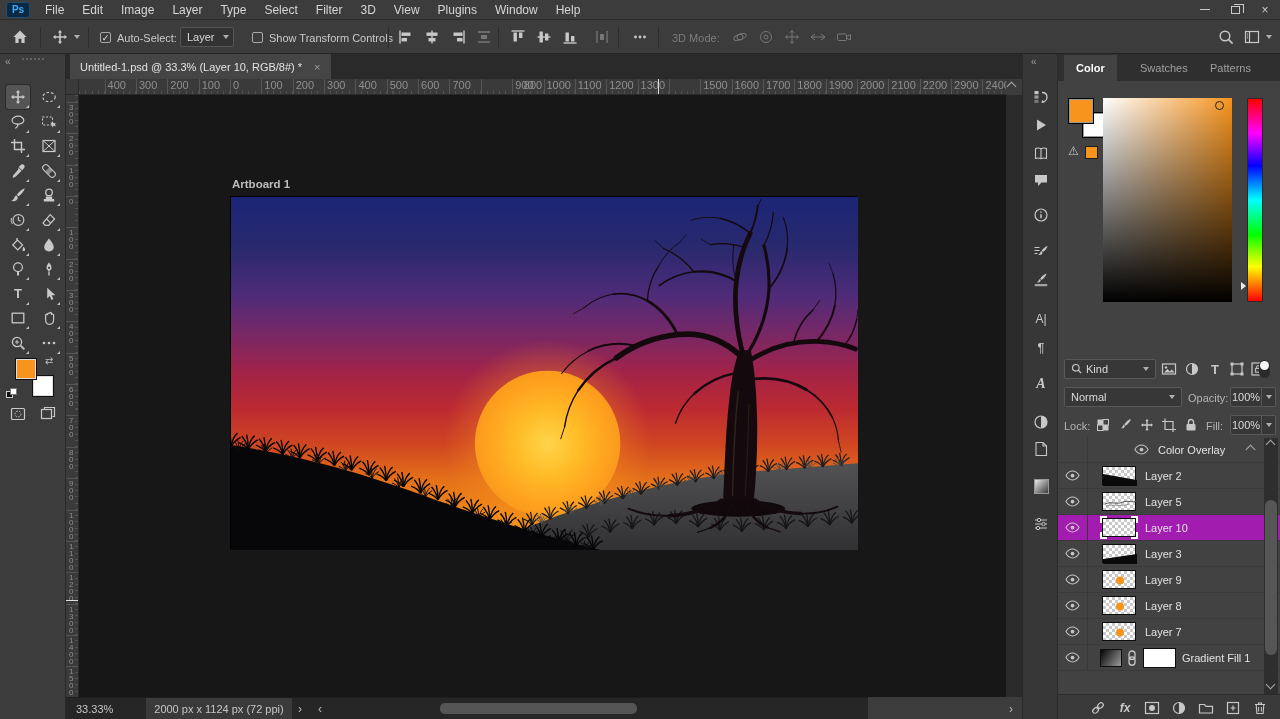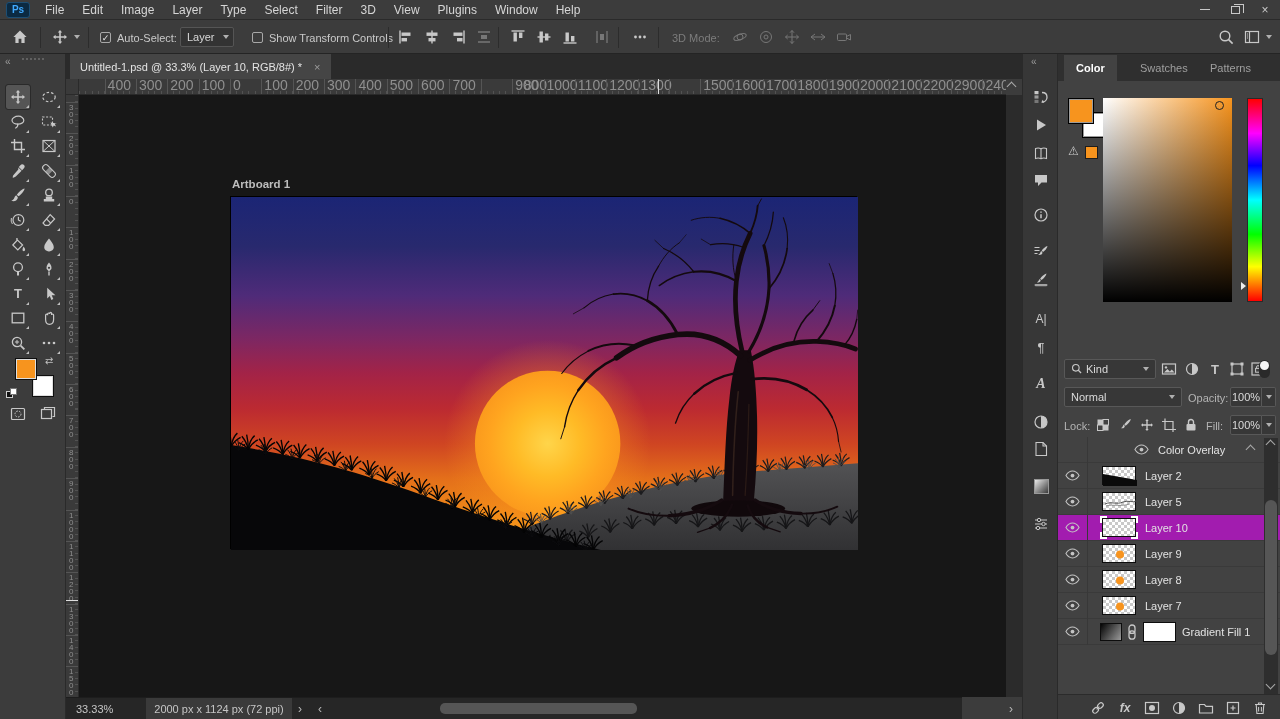--- a/index.html
+++ b/index.html
@@ -37,31 +37,31 @@
 .fgswatch,.bgswatch{position:absolute;width:22px;height:22px;border:1px solid #0f0f0f;box-shadow:0 0 0 1px #dedede inset}
 
 #tabstrip{position:absolute;left:66px;top:54px;width:956px;height:25px;background:#2a2a2a}
 #doc-tab{position:absolute;left:4px;top:0;height:25px;background:#454545;display:flex;align-items:center;padding:0 10px;color:#e3e3e3}
 #doc-tab .close{margin-left:12px;color:#9d9d9d;font-size:11px}
 #ruler-corner{position:absolute;left:66px;top:79px;width:13px;height:16px;background:#3a3a3a;border-right:1px solid #2a2a2a;border-bottom:1px solid #2a2a2a}
 #hruler{position:absolute;left:79px;top:79px;width:927px;height:16px;background:#3a3a3a;border-bottom:1px solid #2a2a2a;overflow:hidden;
   background-image:repeating-linear-gradient(to right,#525252 0 1px,transparent 1px 6.27px);background-size:100% 4px;background-repeat:no-repeat;background-position:0 12px}
 #vruler{position:absolute;left:66px;top:95px;width:13px;height:602px;background:#3a3a3a;border-right:1px solid #2a2a2a;overflow:hidden;
   background-image:repeating-linear-gradient(to bottom,#525252 0 1px,transparent 1px 6.27px);background-size:4px 100%;background-repeat:no-repeat;background-position:9px 0}
-.rlabel{position:absolute;font-size:14px;color:#8f8f8f;line-height:9px}
+.rlabel{position:absolute;font-size:11px;color:#8f8f8f;line-height:9px}
 .rtick-h{position:absolute;top:0;width:1px;height:16px;background:#555}
 .rtick-v{position:absolute;left:0;height:1px;width:13px;background:#555}
 #pasteboard{position:absolute;left:79px;top:95px;width:927px;height:602px;background:#171717;overflow:hidden}
 #artboard-label{position:absolute;left:153px;top:83px;font-size:11.5px;font-weight:bold;color:#bdbdbd}
 #artboard{position:absolute;left:151px;top:101px;width:627px;height:353px;border:1px solid #000;background:#000}
 #vscroll{position:absolute;left:1006px;top:95px;width:16px;height:602px;background:#2b2b2b}
 #vscroll .thumb{position:absolute;left:2px;top:192px;width:11px;height:273px;background:#555;border-radius:6px}
 .chev{width:7px;height:7px;border-right:1.6px solid #aaa;border-bottom:1.6px solid #aaa}
 
-#statusbar{position:absolute;left:66px;top:697px;width:896px;height:22px;background:#262626;border-top:1px solid #1d1d1d}
+#statusbar{position:absolute;left:66px;top:697px;width:802px;height:22px;background:#262626;border-top:1px solid #1d1d1d}
 #status-zoom{position:absolute;left:10px;top:5px;color:#c6c6c6}
 #status-info{position:absolute;left:80px;top:0;width:146px;height:22px;background:#3a3a3a;display:flex;align-items:center;justify-content:center;color:#c6c6c6}
 .status-arrow{position:absolute;top:4px;color:#b9b9b9;font-size:12px}
 #hscroll-track{position:absolute;left:250px;top:3px;width:690px;height:15px}
 #hscroll-thumb{position:absolute;left:124px;top:2px;width:197px;height:11px;background:#555;border-radius:5px}
 
 #rstrip{position:absolute;left:1022px;top:54px;width:36px;height:665px;background:#373737;border-left:1px solid #2a2a2a;border-right:1px solid #2a2a2a}
 .strip-icon{position:absolute;left:6px;width:24px;height:24px;display:flex;align-items:center;justify-content:center}
 .gradsw{width:15px;height:15px;background:linear-gradient(135deg,#e9e9e9,#3a3a3a);border:1px solid #999;display:inline-block}
 
@@ -1006,60 +1006,74 @@
         </div>
         <div class="layer-row">
           <div class="eye-cell">
             <svg width="15" height="11" viewBox="0 0 16 11">
               <path d="M1 5.5C3.2 1.8 5.9.8 8 .8s4.8 1 7 4.7C12.8 9.2 10.1 10.2 8 10.2S3.2 9.2 1 5.5z" stroke="#c4c4c4" stroke-width="1.1" fill="none"></path>
               <circle cx="8" cy="5.5" r="2" fill="#c4c4c4"></circle>
             </svg>
           </div>
           <div class="thumb">
             <svg width="34" height="19" viewBox="0 0 34 19">
-              <circle cx="17" cy="9.5" r="4" fill="#f7941e"></circle>
-            </svg>
-          </div>
-          <span class="layer-name">Layer 9</span>
+              <path d="M0 14 L34 9 L34 19 L0 19 Z" fill="#0a0a0a"></path>
+            </svg>
+          </div>
+          <span class="layer-name">Layer 3</span>
         </div>
         <div class="layer-row">
           <div class="eye-cell">
             <svg width="15" height="11" viewBox="0 0 16 11">
               <path d="M1 5.5C3.2 1.8 5.9.8 8 .8s4.8 1 7 4.7C12.8 9.2 10.1 10.2 8 10.2S3.2 9.2 1 5.5z" stroke="#c4c4c4" stroke-width="1.1" fill="none"></path>
               <circle cx="8" cy="5.5" r="2" fill="#c4c4c4"></circle>
             </svg>
           </div>
           <div class="thumb">
             <svg width="34" height="19" viewBox="0 0 34 19">
               <circle cx="17" cy="9.5" r="4" fill="#f7941e"></circle>
             </svg>
           </div>
-          <span class="layer-name">Layer 8</span>
+          <span class="layer-name">Layer 9</span>
         </div>
         <div class="layer-row">
           <div class="eye-cell">
             <svg width="15" height="11" viewBox="0 0 16 11">
               <path d="M1 5.5C3.2 1.8 5.9.8 8 .8s4.8 1 7 4.7C12.8 9.2 10.1 10.2 8 10.2S3.2 9.2 1 5.5z" stroke="#c4c4c4" stroke-width="1.1" fill="none"></path>
               <circle cx="8" cy="5.5" r="2" fill="#c4c4c4"></circle>
             </svg>
           </div>
           <div class="thumb">
             <svg width="34" height="19" viewBox="0 0 34 19">
               <circle cx="17" cy="9.5" r="4" fill="#f7941e"></circle>
             </svg>
           </div>
-          <span class="layer-name">Layer 7</span>
+          <span class="layer-name">Layer 8</span>
         </div>
         <div class="layer-row">
           <div class="eye-cell">
             <svg width="15" height="11" viewBox="0 0 16 11">
               <path d="M1 5.5C3.2 1.8 5.9.8 8 .8s4.8 1 7 4.7C12.8 9.2 10.1 10.2 8 10.2S3.2 9.2 1 5.5z" stroke="#c4c4c4" stroke-width="1.1" fill="none"></path>
               <circle cx="8" cy="5.5" r="2" fill="#c4c4c4"></circle>
             </svg>
           </div>
+          <div class="thumb">
+            <svg width="34" height="19" viewBox="0 0 34 19">
+              <circle cx="17" cy="9.5" r="4" fill="#f7941e"></circle>
+            </svg>
+          </div>
+          <span class="layer-name">Layer 7</span>
+        </div>
+        <div class="layer-row">
+          <div class="eye-cell">
+            <svg width="15" height="11" viewBox="0 0 16 11">
+              <path d="M1 5.5C3.2 1.8 5.9.8 8 .8s4.8 1 7 4.7C12.8 9.2 10.1 10.2 8 10.2S3.2 9.2 1 5.5z" stroke="#c4c4c4" stroke-width="1.1" fill="none"></path>
+              <circle cx="8" cy="5.5" r="2" fill="#c4c4c4"></circle>
+            </svg>
+          </div>
           <div class="gthumb"></div>
           <span style="margin-left: 2px; display: flex;">
             <svg width="16" height="16" viewBox="0 0 16 16" fill="none" xmlns="http://www.w3.org/2000/svg">
               <rect x="5" y="1" width="6" height="8.4" rx="3" stroke="#c8c8c8" stroke-width="1.3"></rect>
               <rect x="5" y="6.8" width="6" height="8.4" rx="3" stroke="#c8c8c8" stroke-width="1.3"></rect>
             </svg>
           </span>
           <div class="mthumb"></div>
           <span class="layer-name" style="margin-left: 6px;">Gradient Fill 1</span>
         </div>

